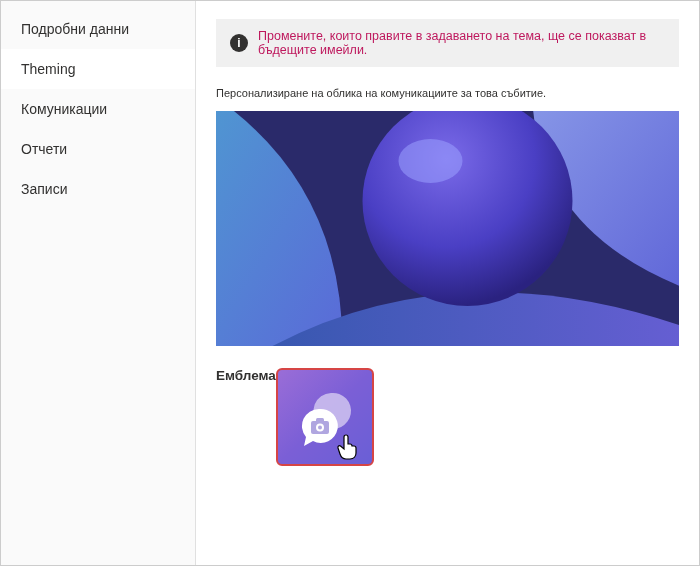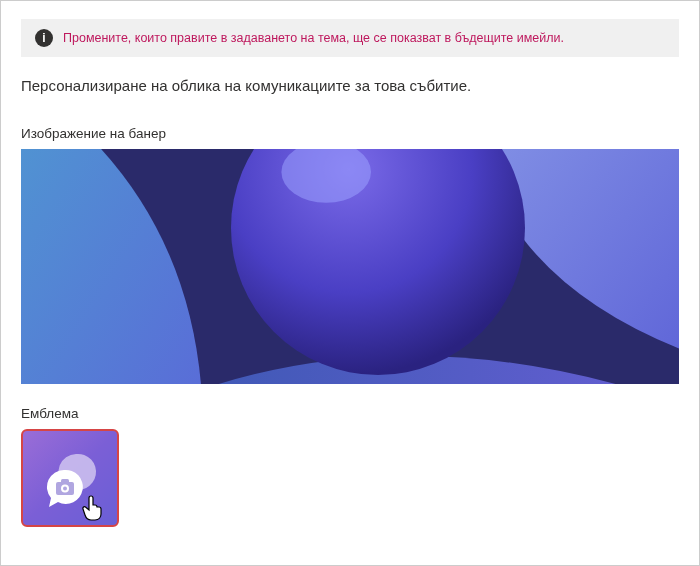--- a/index.html
+++ b/index.html
@@ -59,23 +59,23 @@
       justify-content: center;
       font-size: 12px;
       font-weight: bold;
       flex-shrink: 0;
     }
     .info-text {
       font-size: 12.5px;
       color: #be185d;
     }
     .section-heading {
-      font-size: 15px;
-      color: #323130;
-      margin-bottom: 32px;
+      font-size: 11px;
+      color: #323130;
+      margin-bottom: 12px;
       font-weight: 400;
     }
     .banner-label {
       font-size: 13.5px;
       color: #323130;
       margin-bottom: 8px;
     }
     .banner-image {
       width: 100%;
       height: 235px;
@@ -89,21 +89,22 @@
       height: 100%;
       display: block;
     }
     .bottom-row {
       display: flex;
       gap: 40px;
       margin-top: 22px;
     }
     .swatch-group {
       display: flex;
-      flex-direction: column;
+      flex-direction: row;
+      font-weight: bold;
     }
     .swatch-label {
       font-size: 13.5px;
       color: #323130;
       margin-bottom: 8px;
     }
     .swatch {
       width: 98px;
       height: 98px;
       border-radius: 6px;
@@ -130,30 +131,36 @@
       right: 14px;
       width: 22px;
       height: 26px;
       pointer-events: none;
     }
   </style>
 </head>
 <body>
 
 <div class="container">
+  <nav class="sidebar">
+    <div class="sidebar-item">Подробни данни</div>
+    <div class="sidebar-item active">Theming</div>
+    <div class="sidebar-item">Комуникации</div>
+    <div class="sidebar-item">Отчети</div>
+    <div class="sidebar-item">Записи</div>
+  </nav>
 
   <main class="main">
     <div class="info-bar">
       <div class="info-icon-circle">i</div>
       <div class="info-text">Промените, които правите в задаването на тема, ще се показват в бъдещите имейли.</div>
     </div>
 
     <div class="section-heading">Персонализиране на облика на комуникациите за това събитие.</div>
 
-    <div class="banner-label">Изображение на банер</div>
 
     <div class="banner-image">
       <svg viewBox="0 0 470 235" preserveAspectRatio="xMidYMid slice">
         <defs>
           <radialGradient id="sphereGrad" cx="40%" cy="30%" r="70%">
             <stop offset="0%" stop-color="#7a6ae8"></stop>
             <stop offset="60%" stop-color="#4a3fc4"></stop>
             <stop offset="100%" stop-color="#2a2280"></stop>
           </radialGradient>
           <linearGradient id="leftGrad" x1="0%" y1="0%" x2="100%" y2="100%">

